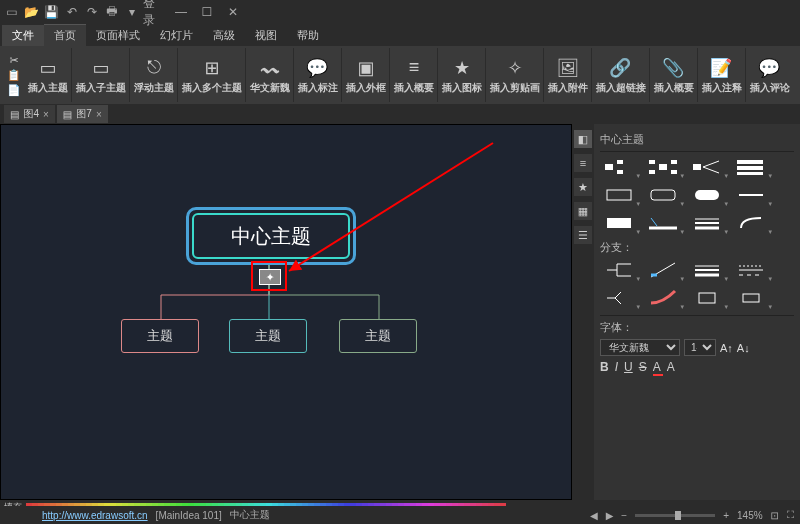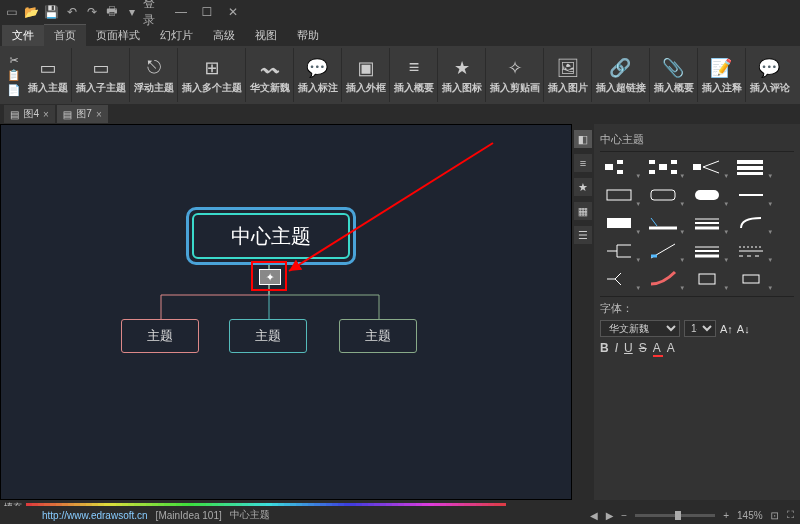--- a/index.html
+++ b/index.html
@@ -131,21 +131,21 @@
   <div class="rgroup">
       <span class="ricon">★</span>
       <span class="rlabel">插入图标</span>
     </div>
   <div class="rgroup">
       <span class="ricon">✧</span>
       <span class="rlabel">插入剪贴画</span>
     </div>
   <div class="rgroup">
       <span class="ricon">🖼</span>
-      <span class="rlabel">插入图片</span>
+      <span class="rlabel">插入附件</span>
     </div>
   <div class="rgroup">
       <span class="ricon">🔗</span>
       <span class="rlabel">插入超链接</span>
     </div>
   <div class="rgroup">
       <span class="ricon">📎</span>
       <span class="rlabel">插入概要</span>
     </div>
   <div class="rgroup">
@@ -292,20 +292,21 @@
               <line x1="4" y1="9" x2="28" y2="9" stroke="#fff" stroke-width="2"></line>
               <line x1="4" y1="14" x2="28" y2="14" stroke="#fff" stroke-width="3"></line>
             </svg>
           </div>
         <div class="icon-cell">
             <svg class="shape-ic">
               <path d="M6,14 Q6,4 26,4" stroke="#fff" fill="none" stroke-width="2"></path>
             </svg>
           </div>
       </div>
+      <div class="section-title">分支：</div>
       <div class="icon-grid">
         <div class="icon-cell">
             <svg class="shape-ic">
               <path d="M4,9 L14,9 M14,3 L28,3 M14,15 L28,15 M14,3 L14,15" stroke="#fff" fill="none"></path>
             </svg>
           </div>
         <div class="icon-cell">
             <svg class="shape-ic">
               <path d="M4,16 L28,2" stroke="#fff"></path>
               <path d="M4,14 L10,14" stroke="#5bf" stroke-width="3"></path>
@@ -448,21 +449,21 @@
       <div class="swatch" style="background: rgb(221, 60, 132);"></div>
       <div class="swatch" style="background: rgb(221, 60, 120);"></div>
       <div class="swatch" style="background: rgb(221, 60, 108);"></div>
       <div class="swatch" style="background: rgb(221, 60, 96);"></div>
       <div class="swatch" style="background: rgb(221, 60, 84);"></div>
       <div class="swatch" style="background: rgb(221, 60, 72);"></div>
     </div>
 </div>
 
 <div class="statusbar">
-  <a style="color:#8cf;padding-left:36px;">http://www.edrawsoft.cn</a>
+  <a style="color:#8cf;text-decoration:underline;padding-left:36px;">http://www.edrawsoft.cn</a>
   <span>[MainIdea 101]</span>
   <span>中心主题</span>
   <span class="spacer"></span>
   <span>◀</span>
   <span>▶</span>
   <span>−</span>
   <div class="zoom-slider"></div>
   <span>+</span>
   <span>145%</span>
   <span>⊡</span>

